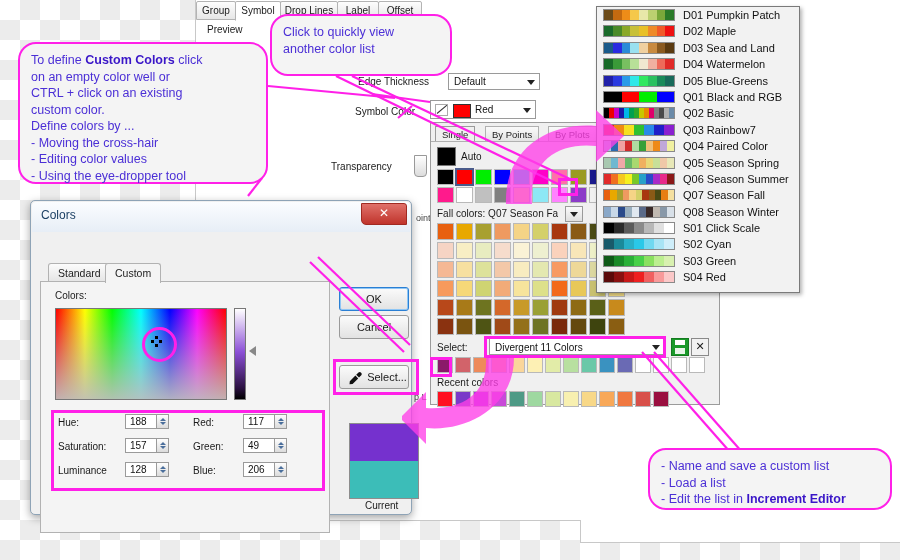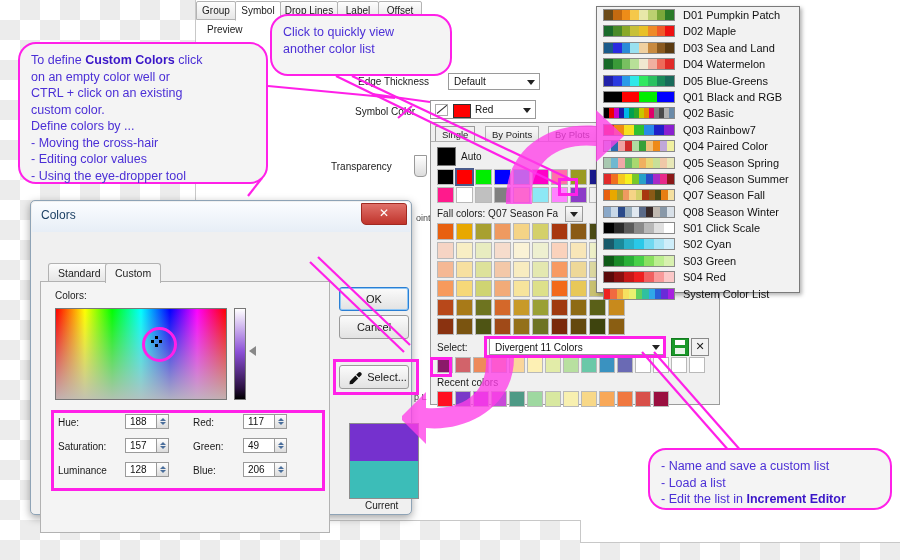--- a/index.html
+++ b/index.html
@@ -548,36 +548,20 @@
         <i style="background: rgb(90, 10, 10);"></i>
         <i style="background: rgb(138, 16, 16);"></i>
         <i style="background: rgb(200, 24, 24);"></i>
         <i style="background: rgb(238, 32, 32);"></i>
         <i style="background: rgb(240, 96, 96);"></i>
         <i style="background: rgb(248, 154, 154);"></i>
         <i style="background: rgb(251, 200, 200);"></i>
       </div>
       <div class="cl-name">S04 Red</div>
     </div>
-    <div class="cl-row">
-      <div class="cl-strip">
-        <i style="background: rgb(238, 32, 32);"></i>
-        <i style="background: rgb(240, 106, 64);"></i>
-        <i style="background: rgb(240, 168, 64);"></i>
-        <i style="background: rgb(245, 224, 96);"></i>
-        <i style="background: rgb(232, 240, 112);"></i>
-        <i style="background: rgb(96, 208, 96);"></i>
-        <i style="background: rgb(48, 192, 160);"></i>
-        <i style="background: rgb(48, 168, 232);"></i>
-        <i style="background: rgb(42, 96, 216);"></i>
-        <i style="background: rgb(106, 42, 216);"></i>
-        <i style="background: rgb(168, 32, 224);"></i>
-      </div>
-      <div class="cl-name">System Color List</div>
-    </div>
   </div>
 
 <div class="abs" id="colors-dlg">
   <div id="dlg-titlebar"></div>
   <div id="dlg-title">Colors</div>
   <div id="dlg-close">✕</div>
 
   <div id="dlg-body">
     <div class="dtab" style="left:8px;">Standard</div>
     <div class="dtab sel" style="left:65px;">Custom</div>

